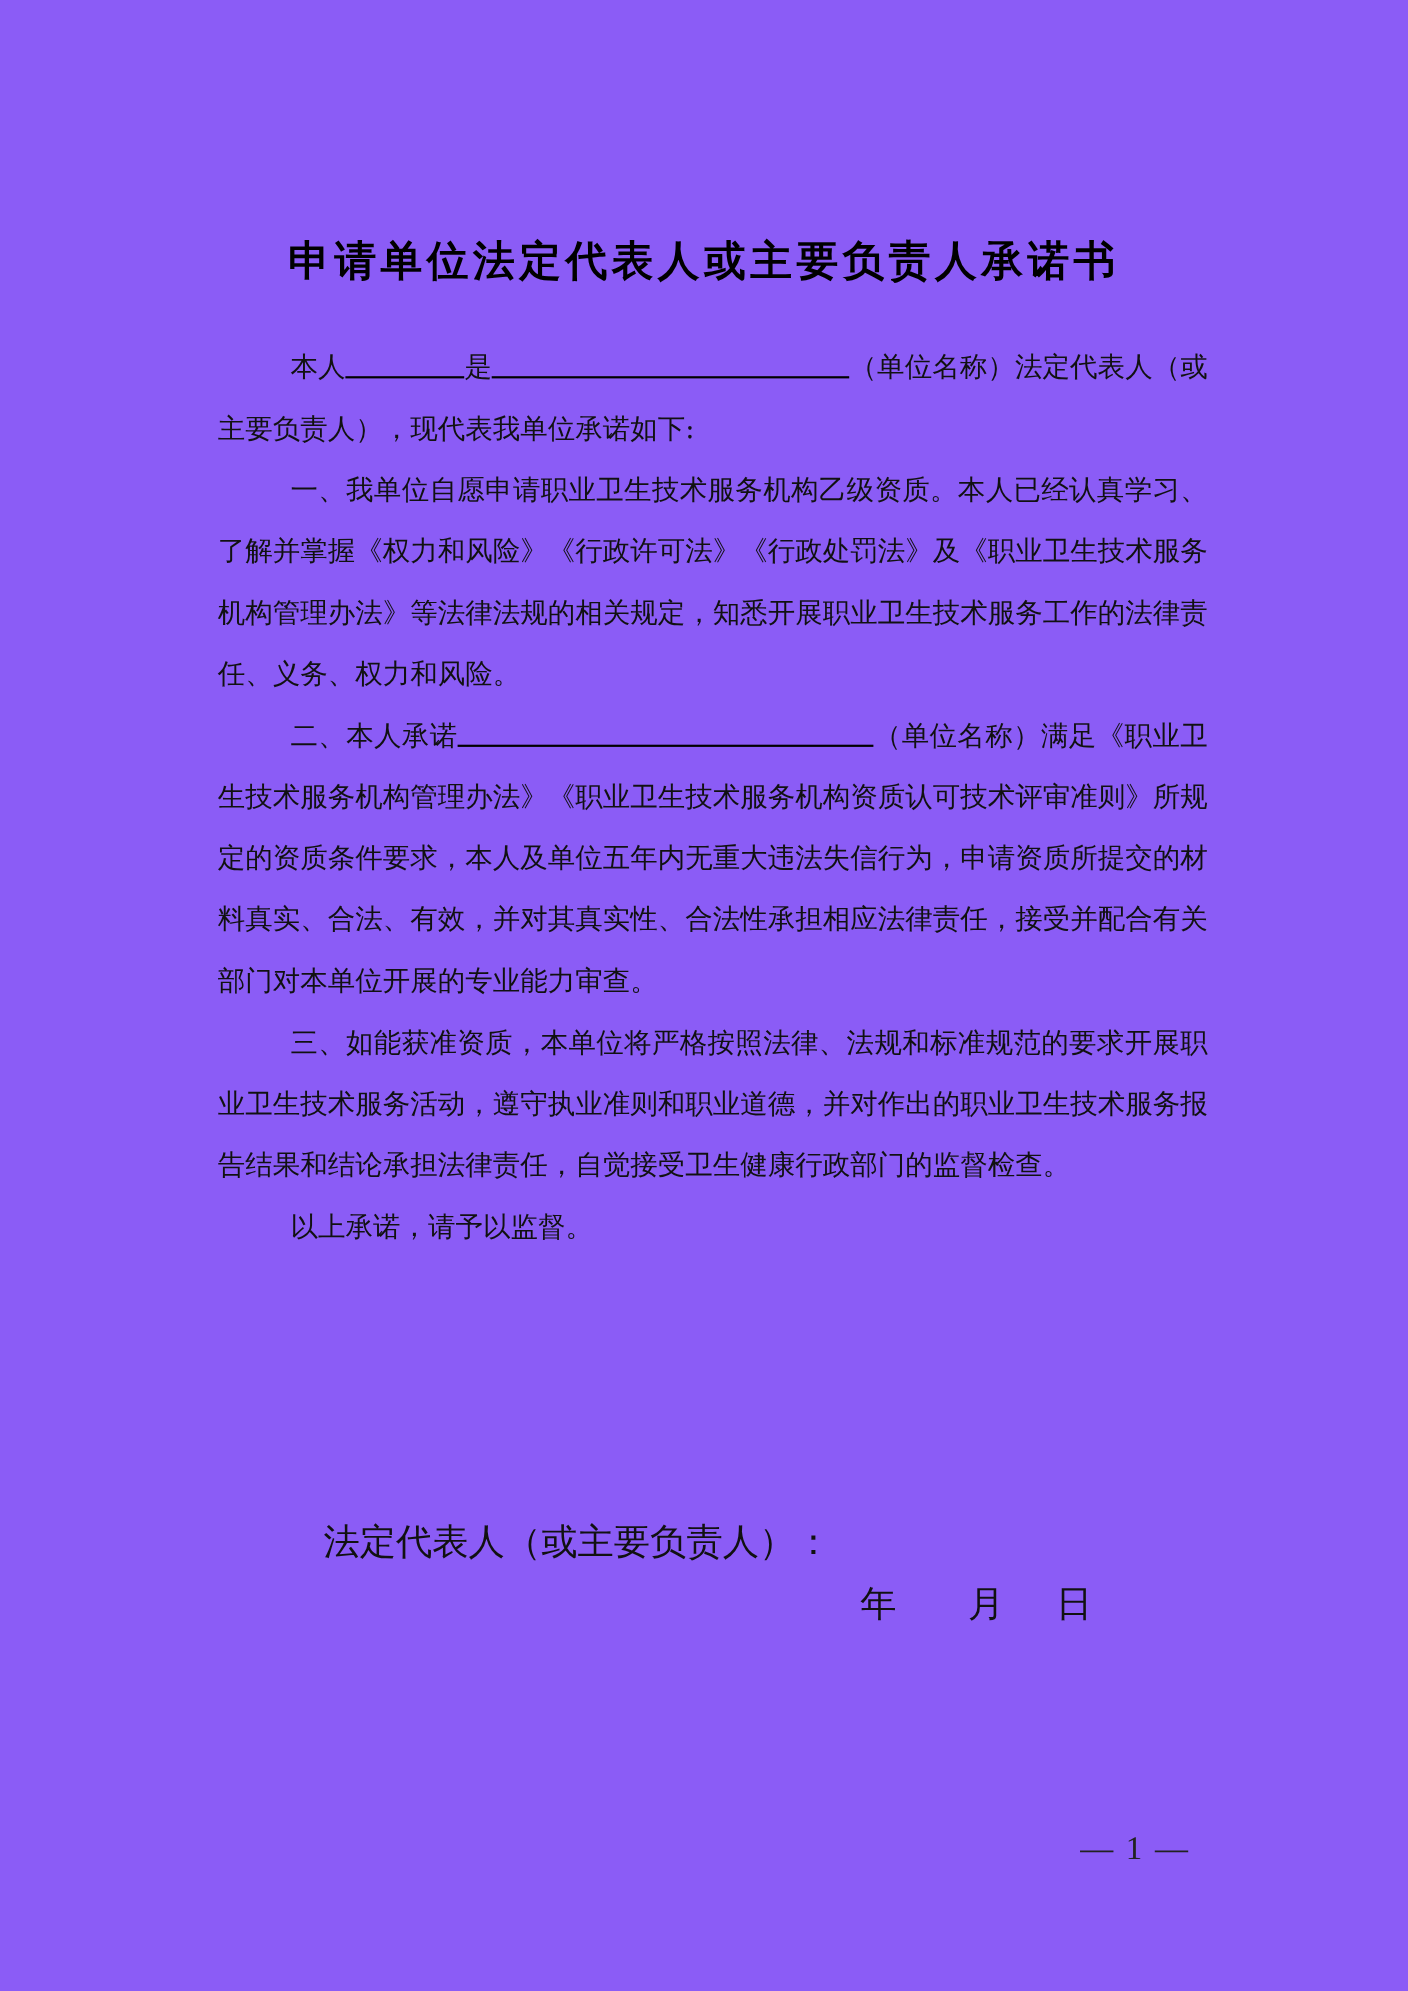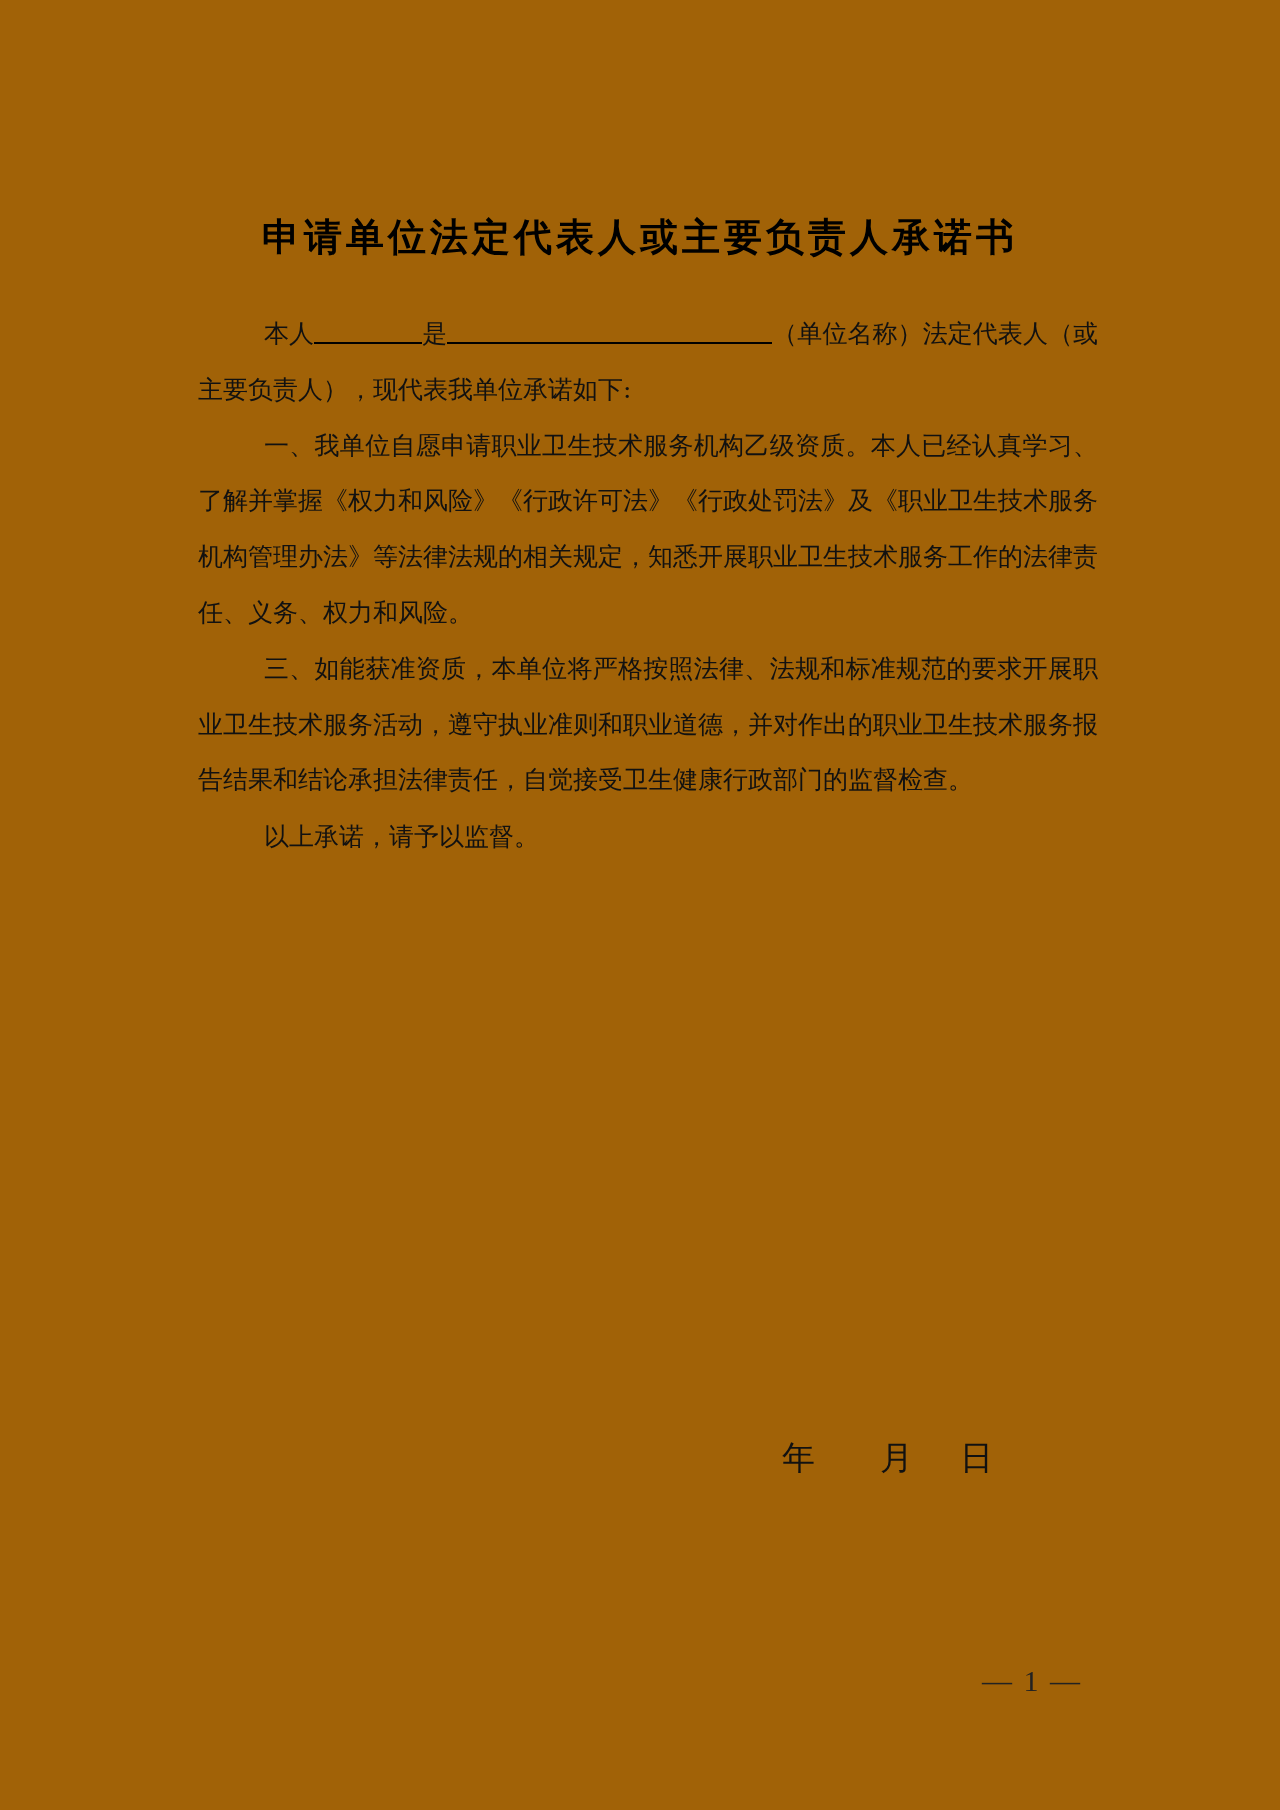--- a/index.html
+++ b/index.html
@@ -1,17 +1,17 @@
 <!DOCTYPE html>
 <html><head>
 <meta charset="utf-8">
 <style>
   html, body { margin:0; padding:0; background:#ffffff; }
   body { width:1280px; height:1810px; position:relative; overflow:hidden; color:#111; }
-  .page { position:absolute; left:0; top:0; width:1280px; height:1810px; background:#a16207; }
+  .page { position:absolute; left:0; top:0; width:1280px; height:1810px; background:#8b5cf6; }
   .title {
     position:absolute; top:212px; left:0; width:1280px; text-align:center;
     font-family:"DejaVu Sans", "Liberation Sans", sans-serif;
     font-size:38px; font-weight:bold; letter-spacing:4px; color:#000;
   }
   .body {
     position:absolute; left:198px; top:306px; width:900px;
     font-family:"DejaVu Serif", "Liberation Serif", serif;
     font-size:25px; line-height:55.8px; color:#111;
   }
@@ -40,24 +40,26 @@
 <body>
 
 <div class="page">
   <div class="title">申请单位法定代表人或主要负责人承诺书</div>
 
   <div class="body">
     <p class="p"><span>本人</span><span class="blank b1"></span><span>是</span><span class="blank b2"></span><span>（单位名称）法定代表人（或主要负责人），现代表我单位承诺如下:</span></p>
 
     <p class="p">一、我单位自愿申请职业卫生技术服务机构乙级资质。本人已经认真学习、了解并掌握《权力和风险》《行政许可法》《行政处罚法》及《职业卫生技术服务机构管理办法》等法律法规的相关规定，知悉开展职业卫生技术服务工作的法律责任、义务、权力和风险。</p>
 
+    <p class="p"><span>二、本人承诺</span><span class="blank b3"></span><span>（单位名称）满足《职业卫生技术服务机构管理办法》《职业卫生技术服务机构资质认可技术评审准则》所规定的资质条件要求，本人及单位五年内无重大违法失信行为，申请资质所提交的材料真实、合法、有效，并对其真实性、合法性承担相应法律责任，接受并配合有关部门对本单位开展的专业能力审查。</span></p>
 
     <p class="p">三、如能获准资质，本单位将严格按照法律、法规和标准规范的要求开展职业卫生技术服务活动，遵守执业准则和职业道德，并对作出的职业卫生技术服务报告结果和结论承担法律责任，自觉接受卫生健康行政部门的监督检查。</p>
 
     <p class="p closing">以上承诺，请予以监督。</p>
   </div>
 
+  <div class="sig">法定代表人（或主要负责人）：</div>
   <span class="date date-y">年</span>
   <span class="date date-m">月</span>
   <span class="date date-d">日</span>
 
   <div class="pagenum">— 1 —</div>
 </div>
 
 </body></html>

